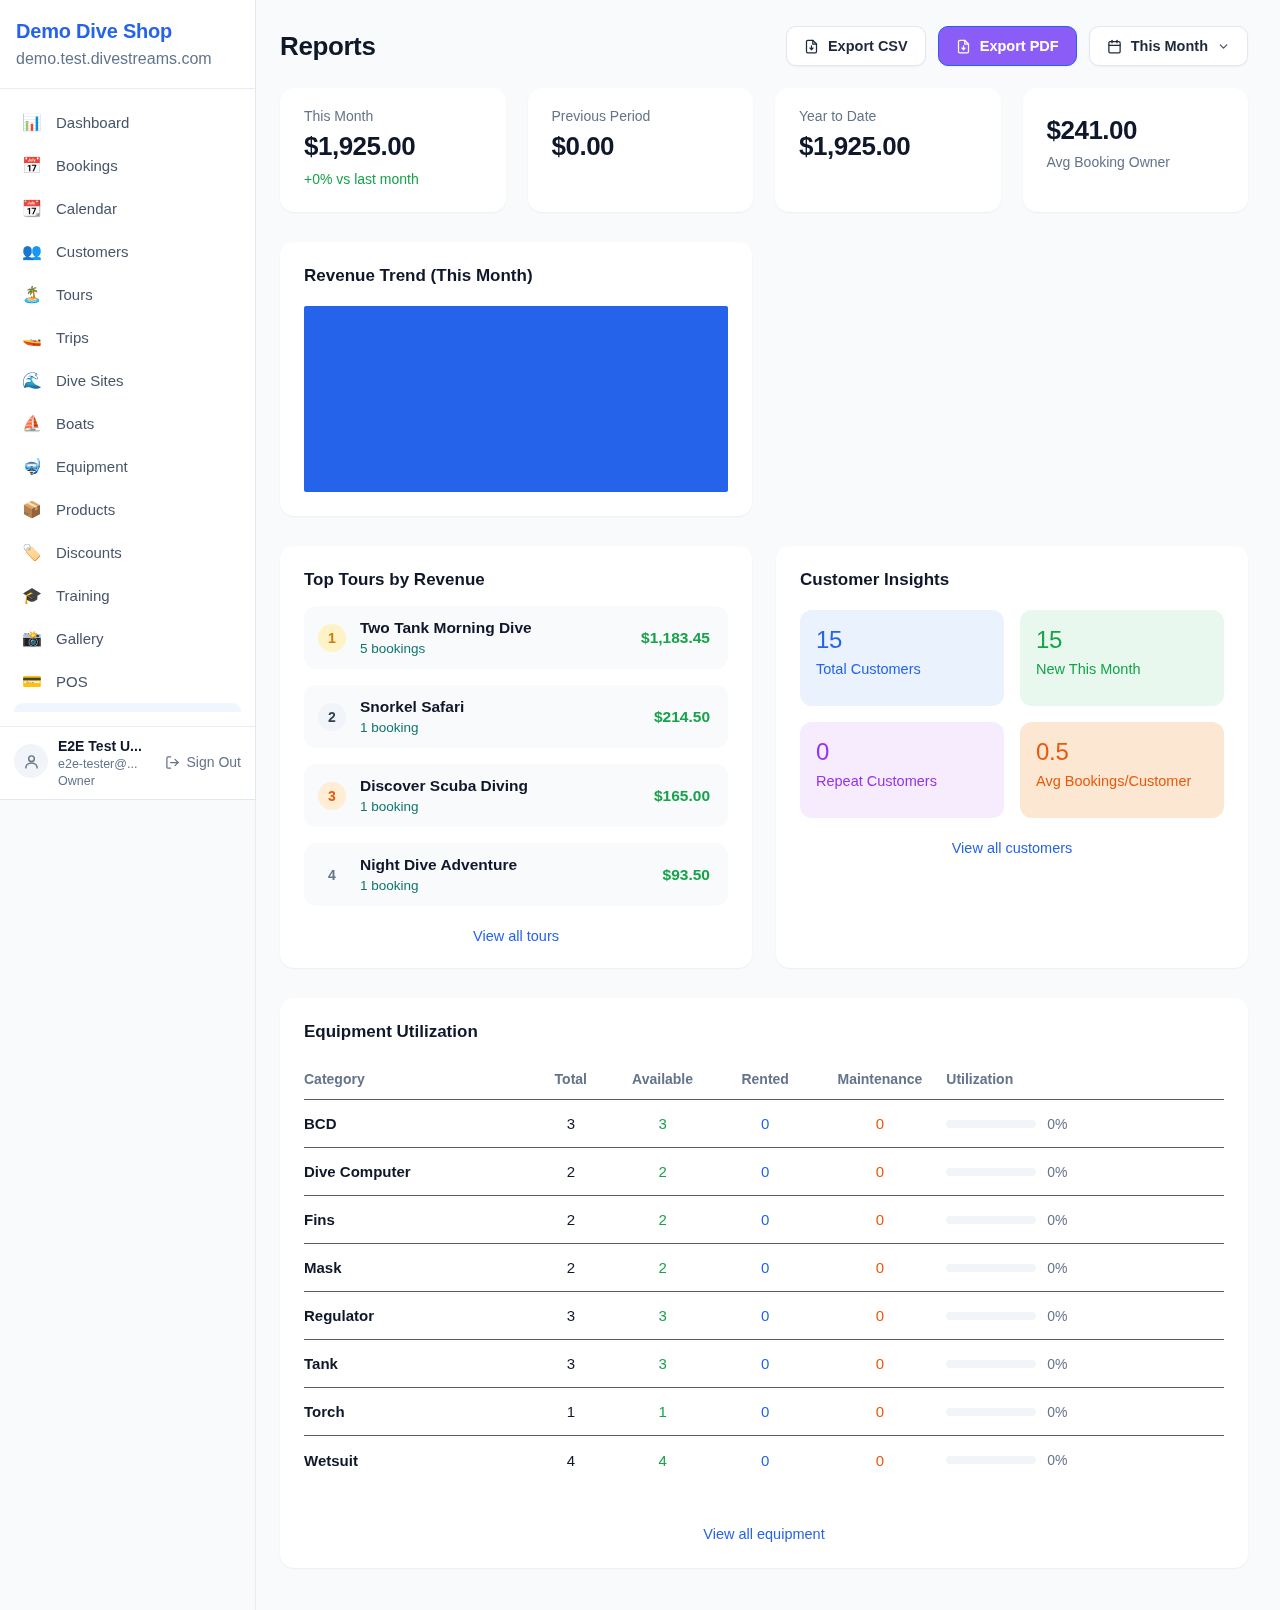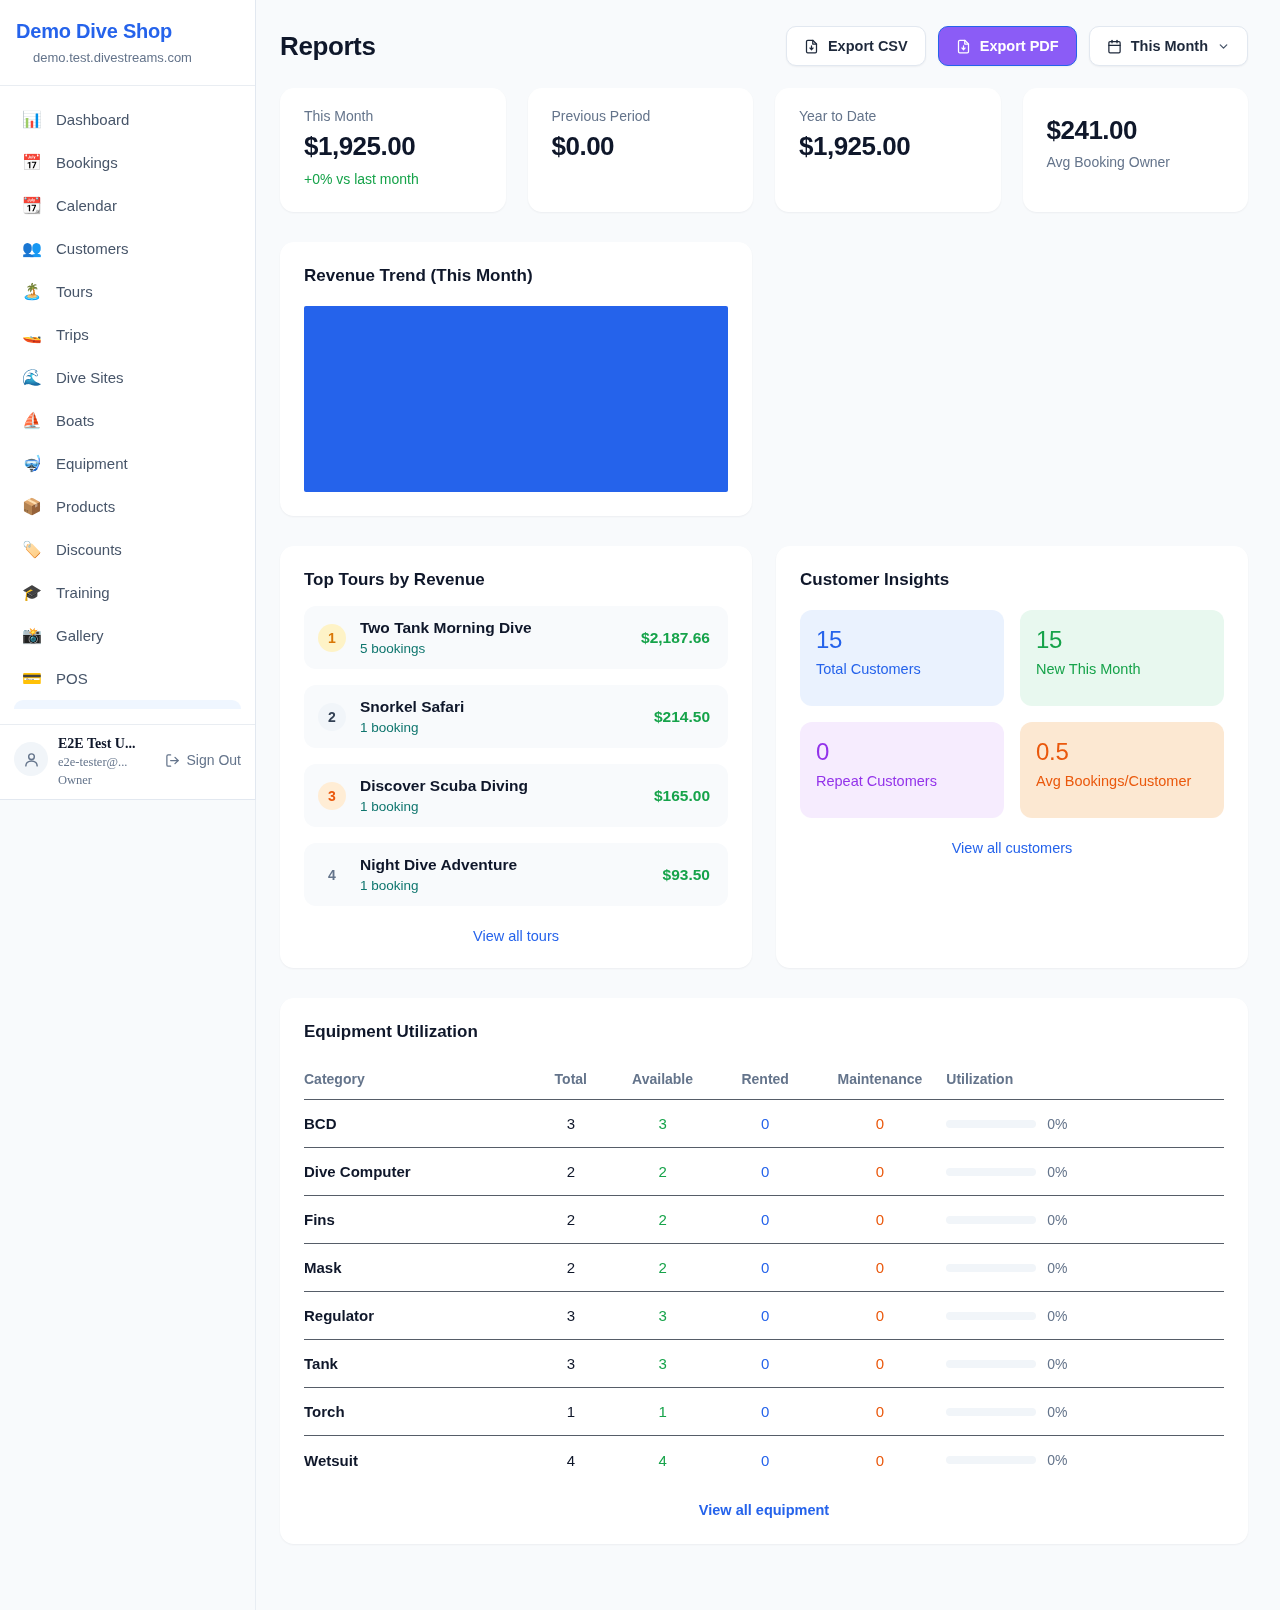--- a/index.html
+++ b/index.html
@@ -15,28 +15,28 @@
   .sidebar {
     position:absolute; left:0; top:0; width:256px; height:800px;
     background:#ffffff;
     border-right:1px solid #e2e8f0;
     border-bottom:1px solid #e2e8f0;
     display:flex; flex-direction:column;
   }
   .sidebar-rule { position:absolute; left:255px; top:800px; bottom:0; width:1px; background:#e8edf3; }
   .brand { padding:20px 16px 20px; border-bottom:1px solid #e9edf2; }
   .brand-name { color:#2563eb; font-size:20px; font-weight:bold; letter-spacing:-0.2px; }
-  .brand-domain { color:#64748b; font-size:13px; margin-top:7px;margin-left:17px; }
+  .brand-domain { color:#64748b; font-size:16px; margin-top:7px; }
   .nav { flex:1; padding:12px 12px 0; }
   .nav-item { display:flex; align-items:center; gap:14px; height:43px; padding:0 10px; border-radius:8px; color:#475569; font-size:15px; cursor:pointer; }
   .nav-icon { width:20px; font-size:16px; text-align:center; flex:none; }
   .active-pill { height:9px; border-radius:10px 10px 0 0; margin:0 2px; }
   .user-footer { border-top:1px solid #e9edf2; padding:11px 14px; display:flex; align-items:flex-start; gap:10px; }
   .avatar { width:34px; height:34px; border-radius:50%; background:#f1f5f9; display:flex; align-items:center; justify-content:center; color:#64748b; flex:none; margin-top:6px; }
-  .user-info { min-width:0;font-family:Liberation Serif, serif; }
+  .user-info { min-width:0; }
   .user-name { font-size:14px; font-weight:bold; color:#0f172a; }
   .user-email, .user-role { font-size:12.5px; color:#64748b; margin-top:3px; }
   .signout { margin-left:auto; display:flex; align-items:center; gap:7px; color:#64748b; font-size:14px; cursor:pointer; margin-top:16px; flex:none; }
   
   .main { margin-left:256px; padding:26px 32px 32px 24px; }
   .header-row { display:flex; justify-content:space-between; align-items:center; }
   .page-title { font-size:26px; font-weight:800; letter-spacing:-0.4px; color:#0f172a; }
   .actions { display:flex; gap:12px; }
   .btn { display:inline-flex; align-items:center; gap:9px; height:40px; padding:0 17px; border-radius:10px;
          border:1px solid #e2e8f0; background:#fff; font-size:14.5px; font-weight:600; color:#1e293b;
@@ -85,21 +85,21 @@
   .t-num { text-align:center; font-size:15px; }
   .t-head span { font-size:14px; }
   .c-total { color:#0f172a; }
   .c-avail { color:#16a34a; }
   .c-rent  { color:#2563eb; }
   .c-maint { color:#ea580c; }
   .util-cell { display:flex; align-items:center; gap:11px; }
   .util-track { width:90px; height:8px; border-radius:4px; background:#f1f5f9; }
   .util-pct { font-size:14px; color:#64748b; }
   .equip-table { margin-top:16px; }
-  .equip-link { margin-top:18px;font-weight:bold; }
+  .equip-link { margin-top:42px; }
 </style>
 </head>
 <body>
 
 <aside class="sidebar">
   <div class="brand">
     <div class="brand-name">Demo Dive Shop</div>
     <div class="brand-domain">demo.test.divestreams.com</div>
   </div>
   <nav class="nav">
@@ -257,21 +257,21 @@
   <div class="row-2col stretch">
     <section class="card tours-card">
       <h2 class="card-title">Top Tours by Revenue</h2>
       <div id="tours-list">
   <div class="tour-row">
     <span class="rank" style="background:#fef3c7;color:#d97706">1</span>
     <span>
       <div class="tour-name">Two Tank Morning Dive</div>
       <div class="tour-sub">5 bookings</div>
     </span>
-    <span class="tour-amount">$2,187.66</span>
+    <span class="tour-amount">$1,183.45</span>
   </div>
   <div class="tour-row">
     <span class="rank" style="background:#f1f5f9;color:#334155">2</span>
     <span>
       <div class="tour-name">Snorkel Safari</div>
       <div class="tour-sub">1 booking</div>
     </span>
     <span class="tour-amount">$214.50</span>
   </div>
   <div class="tour-row">

